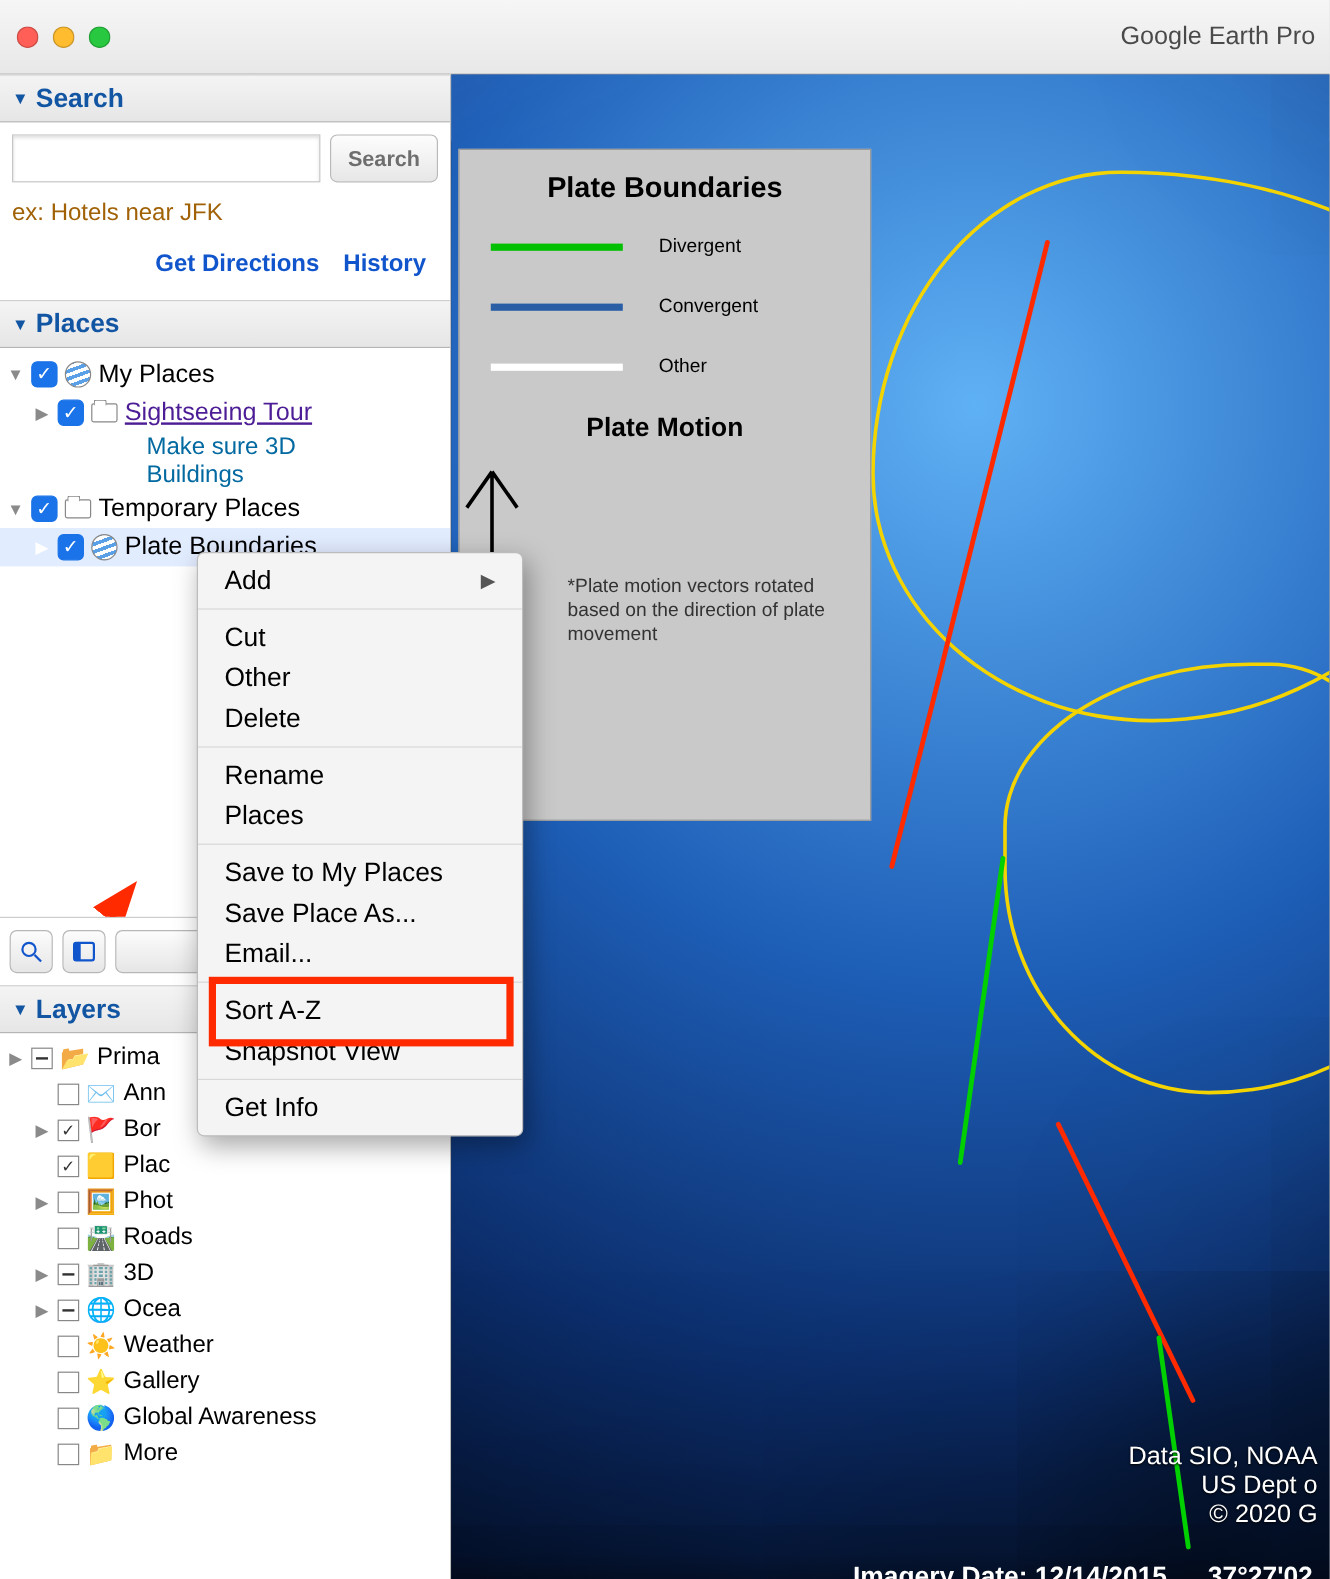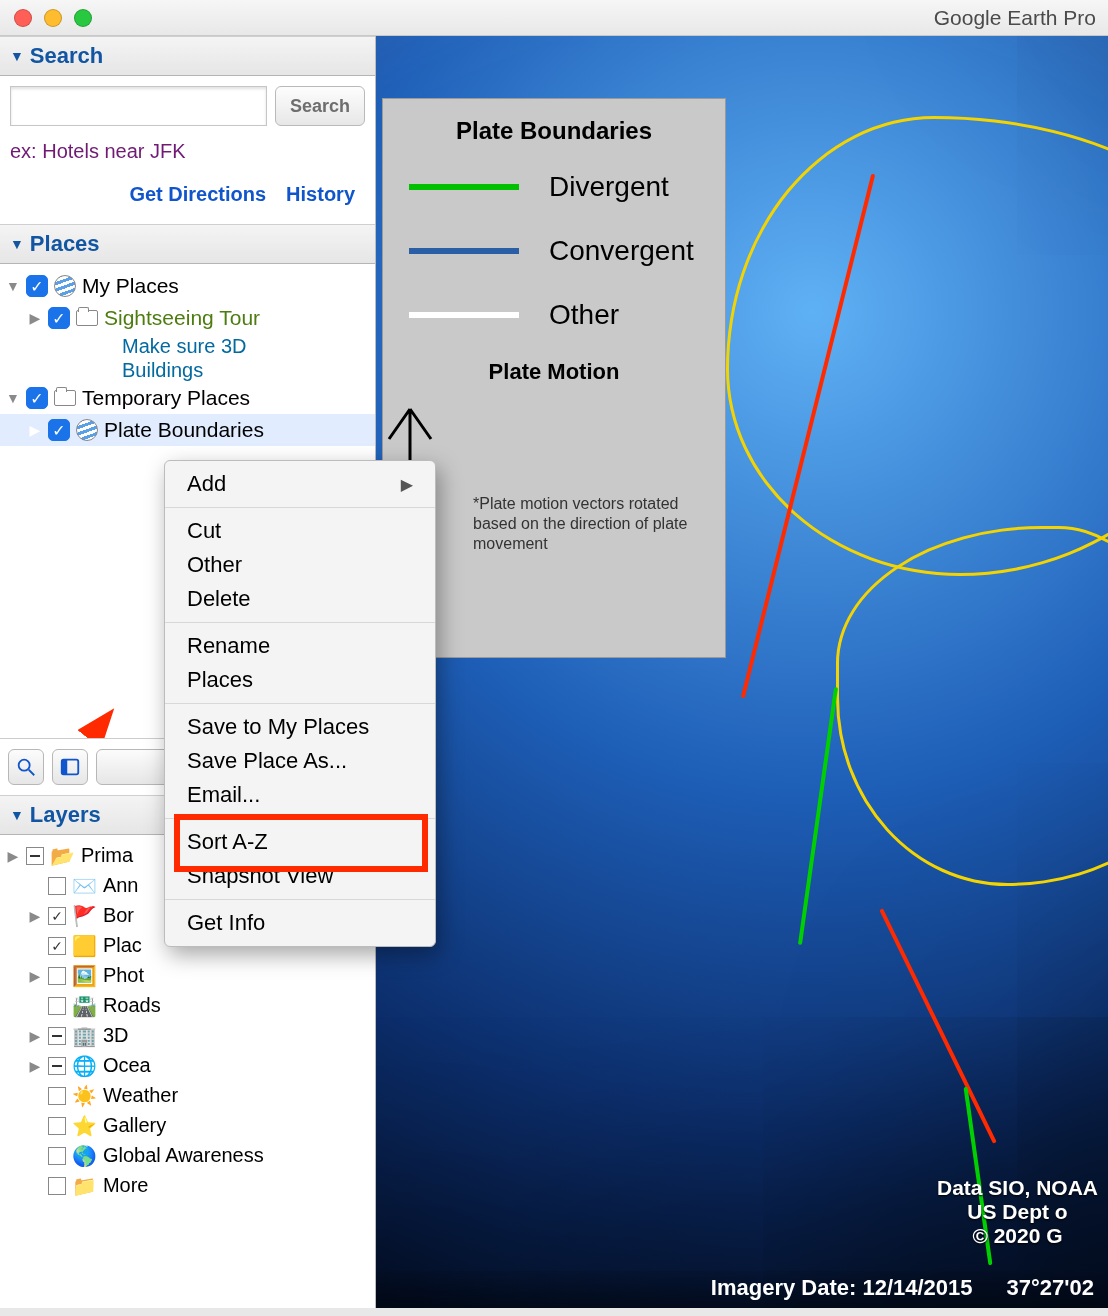--- a/index.html
+++ b/index.html
@@ -8,21 +8,21 @@
     font-size: 20px;
     background: #e8e8e8;
     width: 1108px;
     height: 1316px;
     overflow: hidden;
     position: relative;
     color: #000;
   }
   
   .titlebar {
-    height: 36px;
+    height: 62px;
     background: linear-gradient(#f6f6f6,#e8e8e8);
     border-bottom: 1px solid #c8c8c8;
     display: flex;
     align-items: center;
     padding: 0 14px;
     position: relative;
   }
   .traffic { display: flex; gap: 12px; }
   .traffic span { width: 18px; height: 18px; border-radius: 50%; display: inline-block; border: 1px solid rgba(0,0,0,.2); }
   .traffic .close { background:#ff5f57; }
@@ -59,36 +59,36 @@
   .btn {
     background: linear-gradient(#fdfdfd,#e7e7e7);
     border: 1px solid #b9b9b9;
     border-radius: 6px;
     padding: 6px 14px;
     color:#6e6e6e;
     font-size: 18px;
     font-weight: 600;
     cursor: pointer;
   }
-  .search-hint { color:#701a75; margin-top: 14px; font-size:20px; }
+  .search-hint { color:#a16207; margin-top: 14px; font-size:20px; }
   .link-row { display:flex; gap:20px; justify-content:flex-end; padding-right:10px; margin-top: 20px; }
   .link-row a { color:#1155cc; font-weight:700; font-size:20px; text-decoration:none; }
 
   .tree { flex:1; padding: 6px 0; overflow: hidden; position:relative; }
   .tree-row { display:flex; align-items:center; gap:6px; padding: 2px 6px; min-height: 32px; font-size:21px; }
   .tree-row .tri { color:#8a8a8a; font-size:14px; width:14px; text-align:center;}
   .tree-row.selected { background:#e2ecff; }
   .chk {
     width:22px; height:22px; border:1px solid #bbb; border-radius:5px;
     background:#fff; display:inline-flex; align-items:center; justify-content:center;
     font-size:16px; color:#fff;
   }
   .chk.checked { background:#1a73e8; border-color:#1a73e8; }
   .indent1 { padding-left: 28px; }
-  .link { color:#4d7c0f; }
+  .link { color:#4c1d95; text-decoration: underline; }
   .note { color:#0369a1; font-size:20px; padding-left: 122px; line-height: 1.2; }
 
   .places-tools { padding: 10px 8px 10px; border-top: 1px solid #ccc; display:flex; gap:8px; }
   .tool-square { width:36px; height:36px; background:linear-gradient(#fcfcfc,#e6e6e6); border:1px solid #b7b7b7; border-radius:6px; display:flex; align-items:center;justify-content:center; color:#1155cc; }
   .tool-search-long { flex:1; background:linear-gradient(#fcfcfc,#e6e6e6); border:1px solid #b7b7b7; border-radius:6px;}
 
   
   .layers { overflow:hidden; }
   .layers .tree-row { font-size:20px; min-height:30px; }
   .tristate { width:18px; height:18px; border:1px solid #888; background:#fff; display:inline-flex; align-items:center; justify-content:center; font-size:14px; }
@@ -135,21 +135,21 @@
   .tool .plus { position:absolute; top:2px; right:4px; font-size:12px; font-weight:700; color:#333;}
   .tool-gap { width:14px; }
 
   .legend {
     position:absolute; left:6px; top:62px; width:344px; height:560px;
     background:#c9c9c9; border:1px solid #9a9a9a;
   }
   .legend h3 { text-align:center; font-size:24px; font-weight:700; padding-top:18px; }
   .legend .row { display:flex; align-items:center; padding:6px 20px 6px 26px; margin-top:20px;}
   .legend .line { width:110px; height:6px; margin-right:30px; }
-  .legend .label { font-size:28px; }
+  .legend .label { font-size:16px; }
   .legend .motion-title { text-align:center; font-size:22px; font-weight:700; margin-top:22px; }
   .legend .arrow-draw { margin: 10px auto 0; width:54px; height:90px; }
   .legend .foot { font-size:16px; color:#333; padding:4px 30px 10px 90px; line-height:1.25; }
 
   
   .globe {
     position:absolute; left:-460px; top:-140px; width:1600px; height:1600px; border-radius:50%;
     background: radial-gradient(circle at 56% 26%, #5fb1f5 0%, #1e5fb8 32%, #0c2e6c 55%, #04122f 72%);
     box-shadow: inset 40px 40px 120px rgba(255,255,255,.08), inset -180px -200px 300px rgba(0,0,0,.75);
   }
@@ -161,22 +161,22 @@
   .fault { position:absolute; width:4px; background:#ff2a00; border-radius:2px; }
   .fault.green { background:#00d000;}
   .statusbar {
     position:absolute; left:0; right:0; bottom:0; height:40px;
     display:flex; justify-content:flex-end; gap:34px; padding:0 14px;
     color:#fff; font-size:22px; font-weight:600;
     background: linear-gradient(rgba(0,0,0,0), rgba(0,0,0,.35));
     align-items:center;
   }
   .credits {
-    position:absolute; right:10px; bottom:60px; color:#fff; text-align:center;
-    font-size:21px; font-weight:700; text-shadow:0 1px 2px #000;margin-left:48px;
+    position:absolute; right:10px; bottom:60px; color:#fff; text-align:right;
+    font-size:21px; font-weight:400; text-shadow:0 1px 2px #000;margin-left:48px;
   }
 
   .icon-svg { width:22px; height:22px; }
   .folder-mini { width:22px; height:16px; background:#fff; border:1px solid #888; border-radius:2px; position:relative; }
   .folder-mini::before { content:""; position:absolute; top:-4px; left:1px; width:9px; height:4px; background:#fff; border:1px solid #888; border-bottom:none; border-radius:2px 2px 0 0;}
   .globe-mini {
     width:22px; height:22px; border-radius:50%;
     background: repeating-linear-gradient(160deg,#5aa0e6 0 3px,#fff 3px 6px);
     border:1px solid #888;
   }

